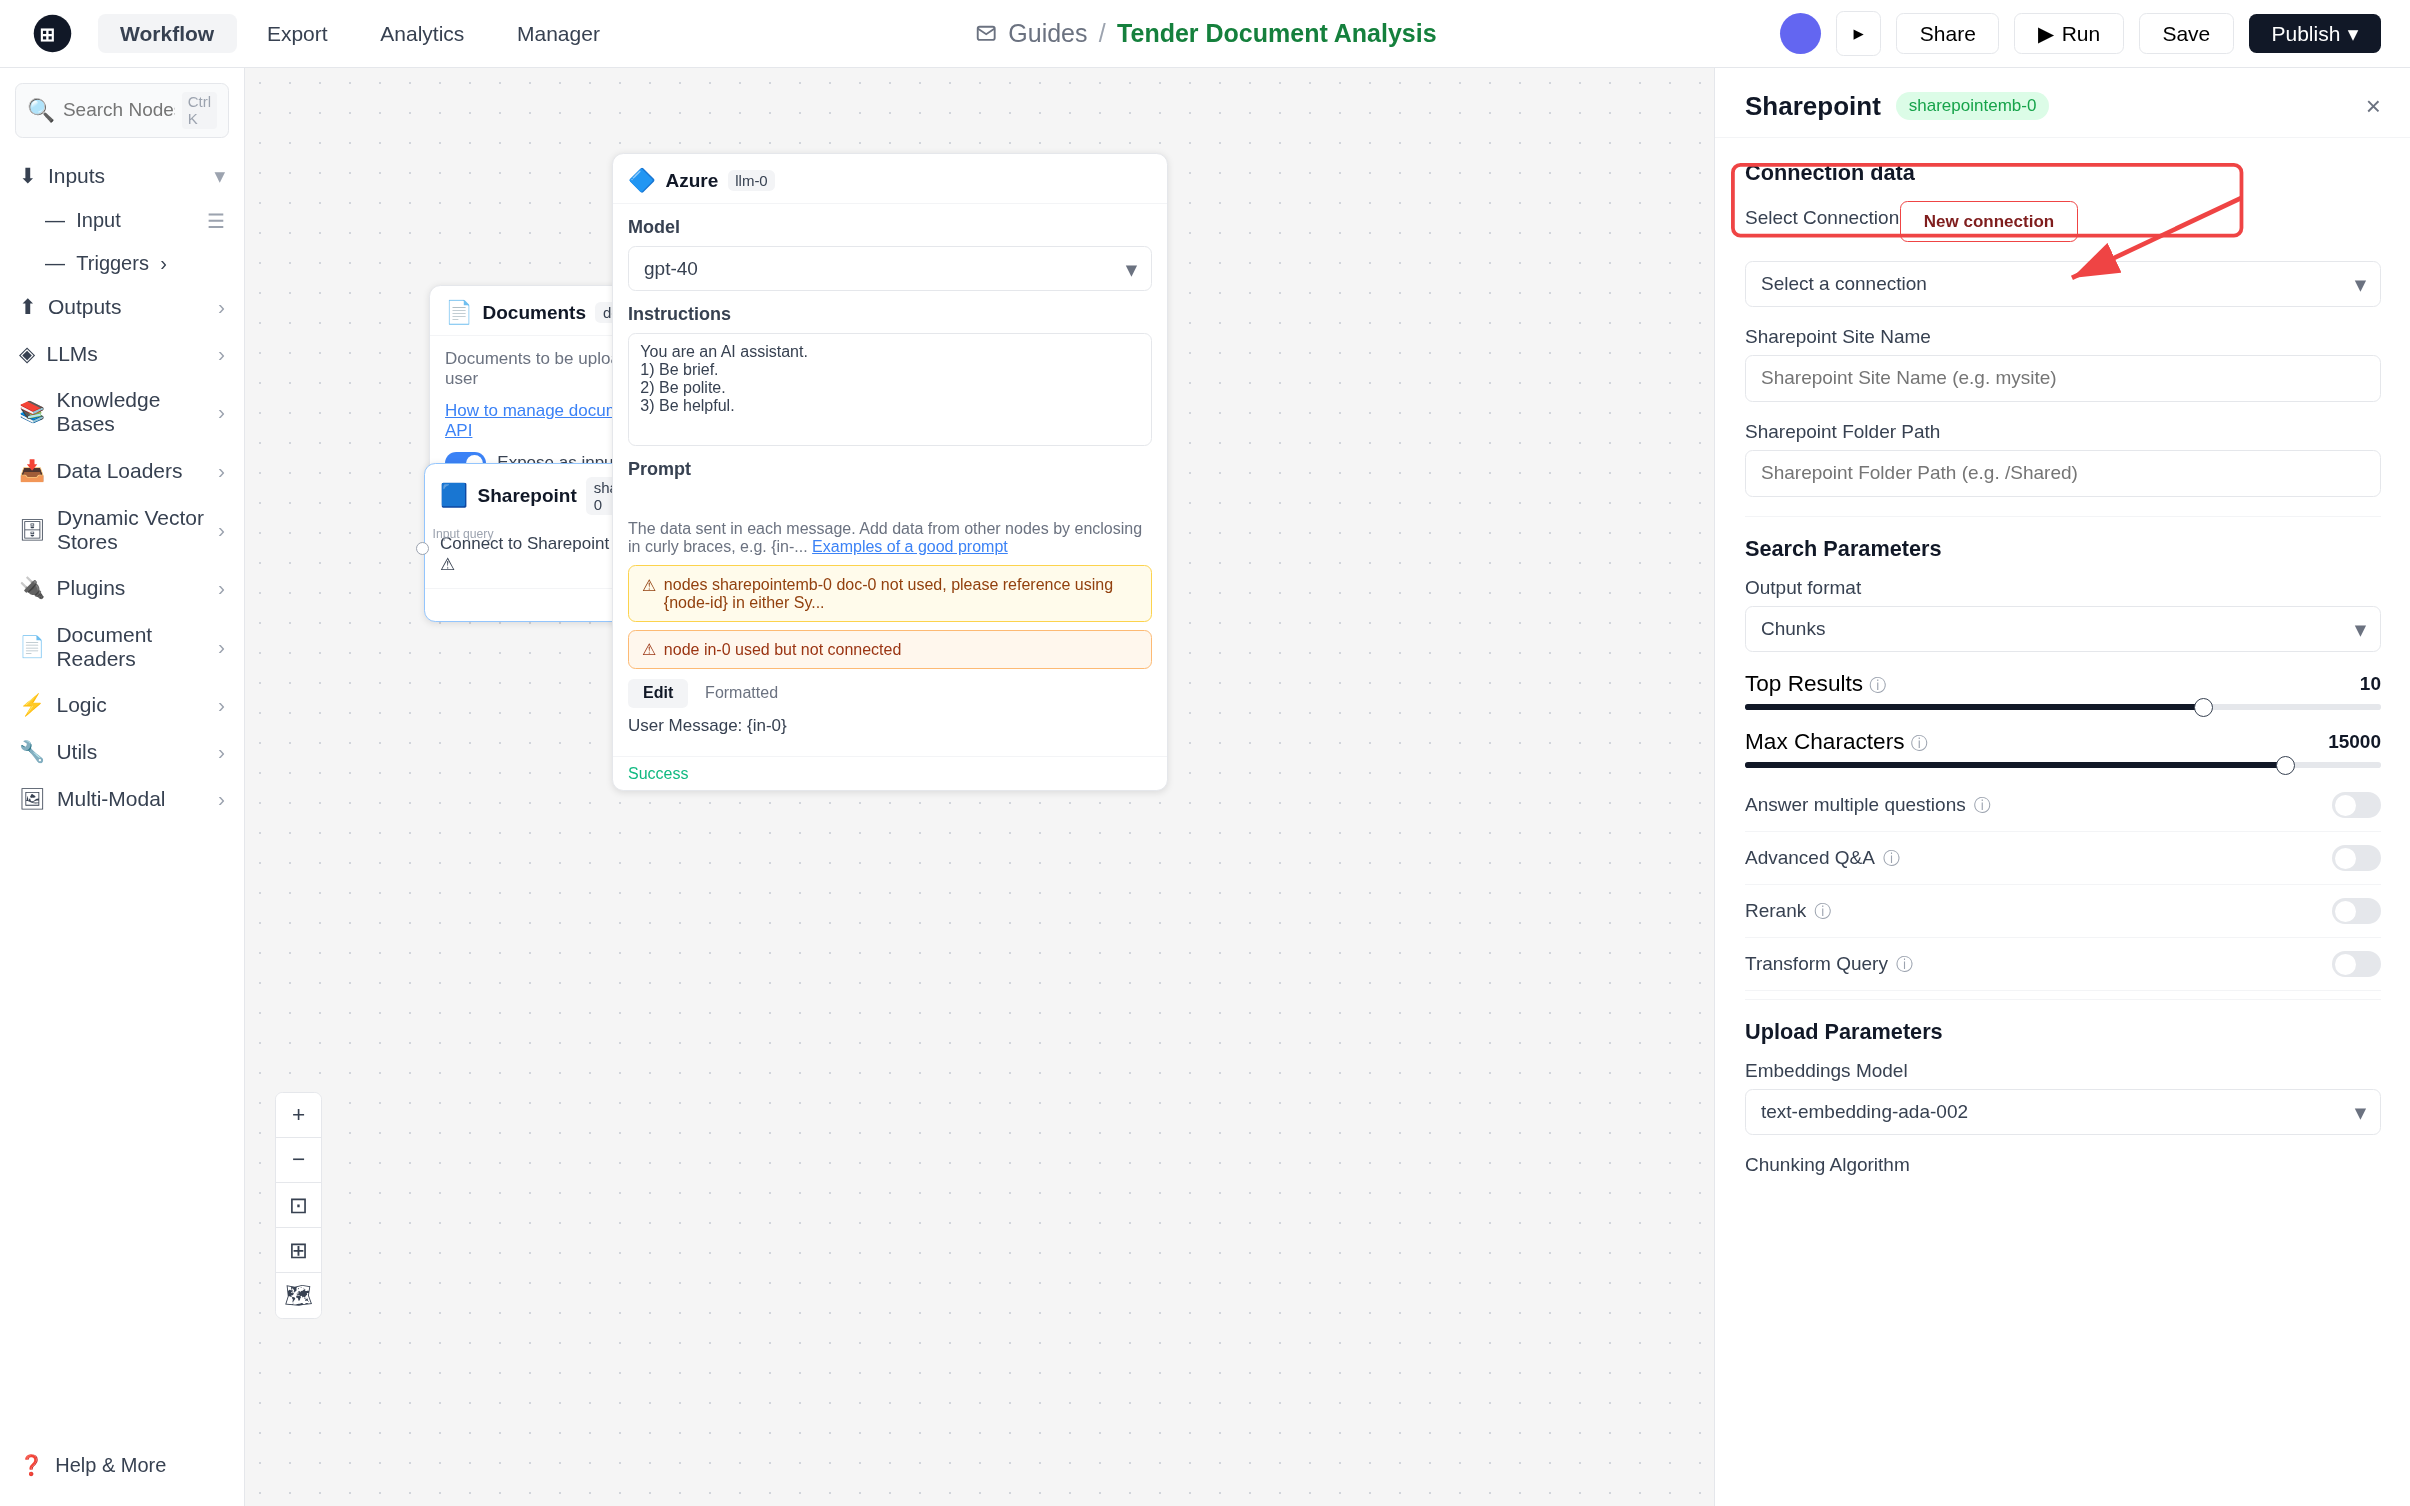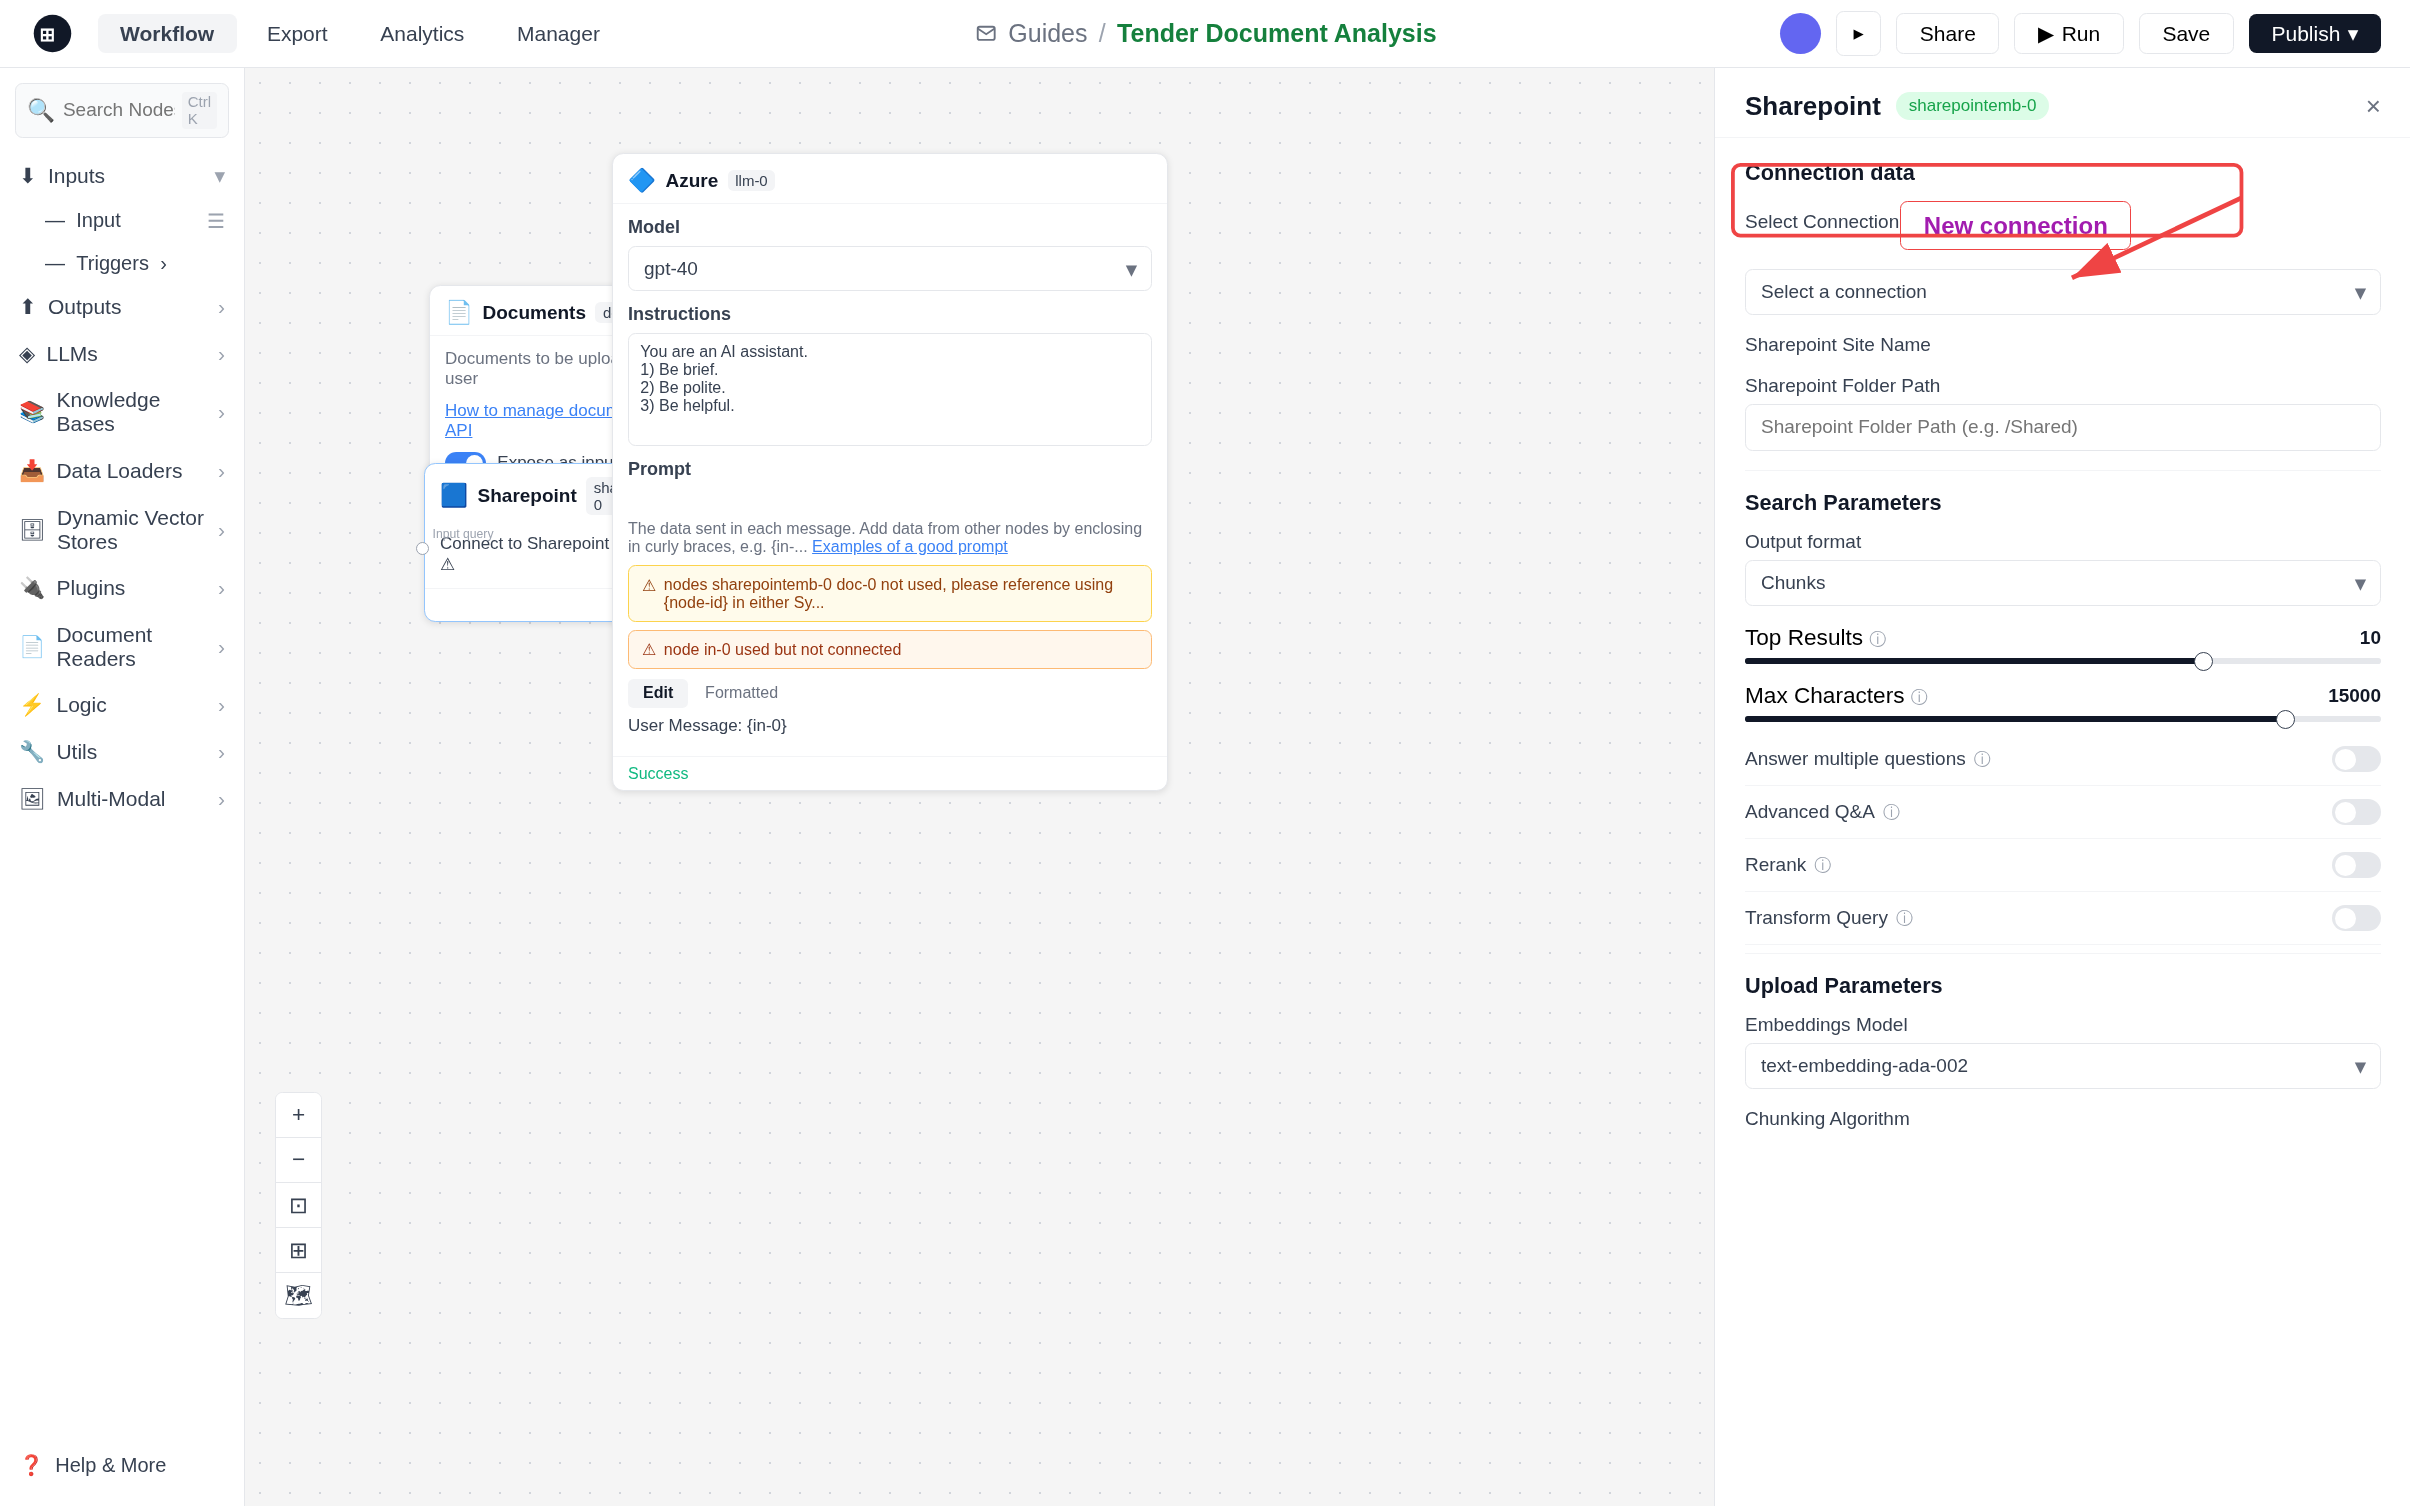--- a/index.html
+++ b/index.html
@@ -101,21 +101,21 @@
     .panel-title { font-size: 26px; font-weight: 700; color: #111827; }
     .panel-badge { background: #dcfce7; color: #16a34a; font-size: 17px; padding: 3.8px 13px; border-radius: 19px; font-weight: 500; }
     .close-btn { margin-left: auto; background: none; border: none; font-size: 26px; color: #6b7280; cursor: pointer; }
     .panel-body { padding: 22.6px 30px; flex: 1; }
     .section-title { font-size: 21.7px; font-weight: 700; color: #111827; margin-bottom: 15px; }
     .field-label { font-size: 19px; color: #374151; margin-bottom: 7.5px; font-weight: 500; }
     .field-row { margin-bottom: 19px; display: flex; align-items: center; gap: 1px; }
     .field-col { margin-bottom: 19px; }
     .new-connection-btn {
       padding: 9.4px 22.6px; background: #fff; border: 1.9px solid #ef4444; border-radius: 7.5px;
-      font-size: 24px; color: #a21caf; font-weight: 600; cursor: pointer; white-space: nowrap;
+      font-size: 17px; color: #7f1d1d; font-weight: 600; cursor: pointer; white-space: nowrap;
     }
     .text-input { width: 100%; border: 0.9px solid #e5e7eb; border-radius: 7.5px; padding: 11.3px 15px; font-size: 19px; color: #9ca3af; background: #fff; outline: none; }
     .section-divider { height: 0.9px; background: #f3f4f6; margin: 7.5px 0 19px; }
     .slider-container { margin: 11.3px 0; }
     .slider-row { display: flex; align-items: center; justify-content: space-between; }
     .slider-val { font-size: 19px; color: #111827; font-weight: 600; }
     .slider { width: 100%; height: 5.6px; background: #e5e7eb; border-radius: 2.8px; margin-top: 7.5px; position: relative; }
     .slider-fill { height: 100%; background: #111827; border-radius: 2.8px; }
     .slider-thumb { width: 19px; height: 19px; background: #fff; border: 1.9px solid #374151; border-radius: 50%; position: absolute; top: -6.6px; cursor: pointer; }
     .toggle-field { display: flex; align-items: center; justify-content: space-between; padding: 13px 0; border-bottom: 0.9px solid #f3f4f6; }
@@ -382,20 +382,21 @@
       <div class="field-col">
         <div class="select-wrapper">
           <select>
             <option>Select a connection</option>
           </select>
         </div>
       </div>
 
       <div class="field-col">
         <div class="field-label">Sharepoint Site Name</div>
+        <input type="text" class="text-input" placeholder="Sharepoint Site Name (e.g. mysite)" style="">
       </div>
 
       <div class="field-col">
         <div class="field-label">Sharepoint Folder Path</div>
         <input type="text" class="text-input" placeholder="Sharepoint Folder Path (e.g. /Shared)" style="">
       </div>
 
       <div class="section-divider"></div>
 
       <div class="section-title">Search Parameters</div>

